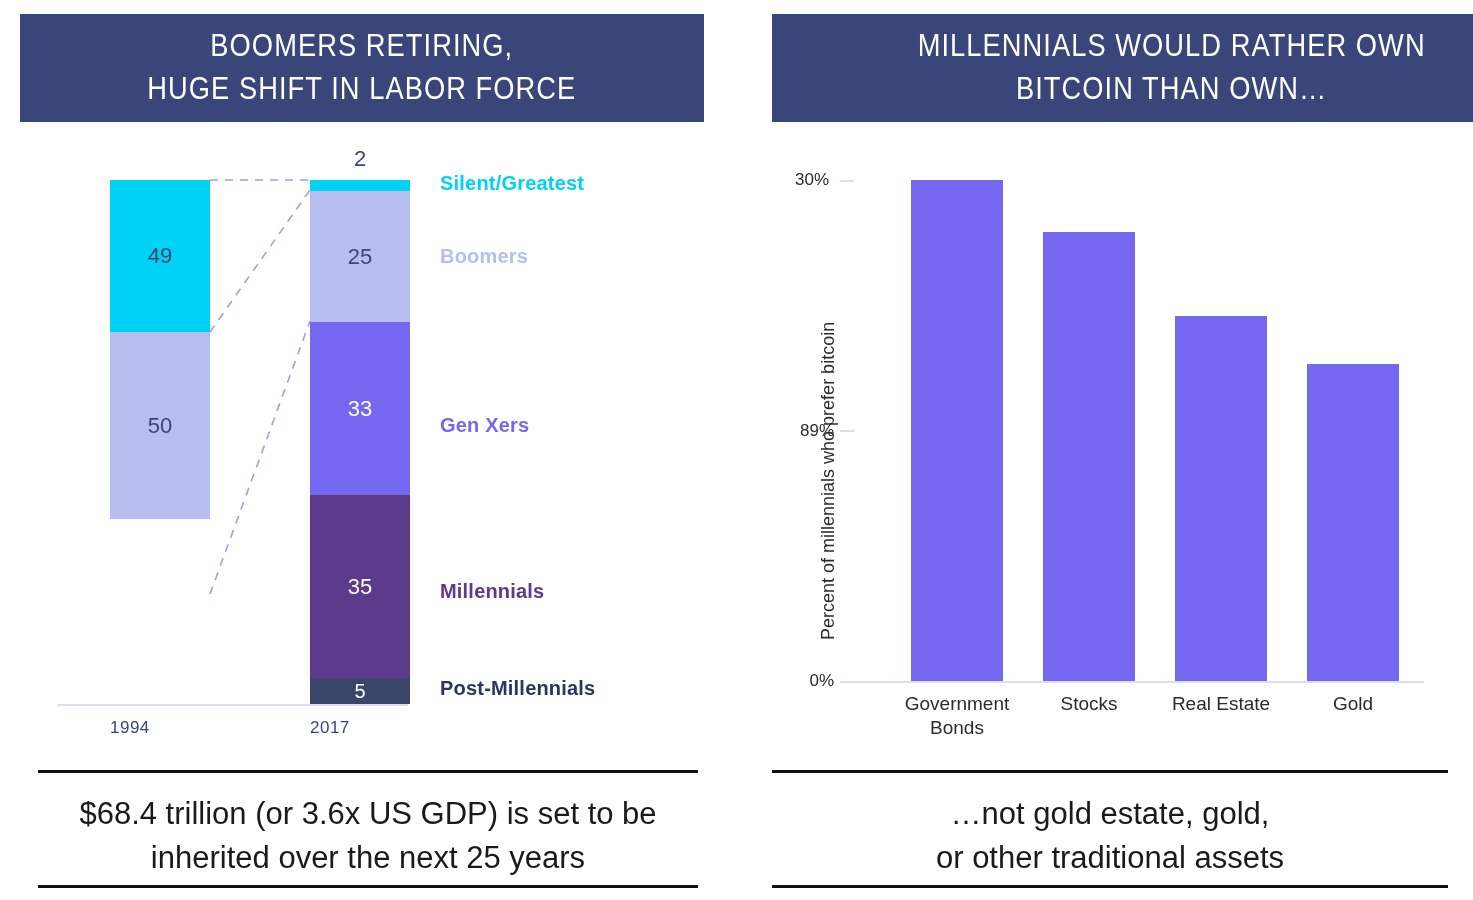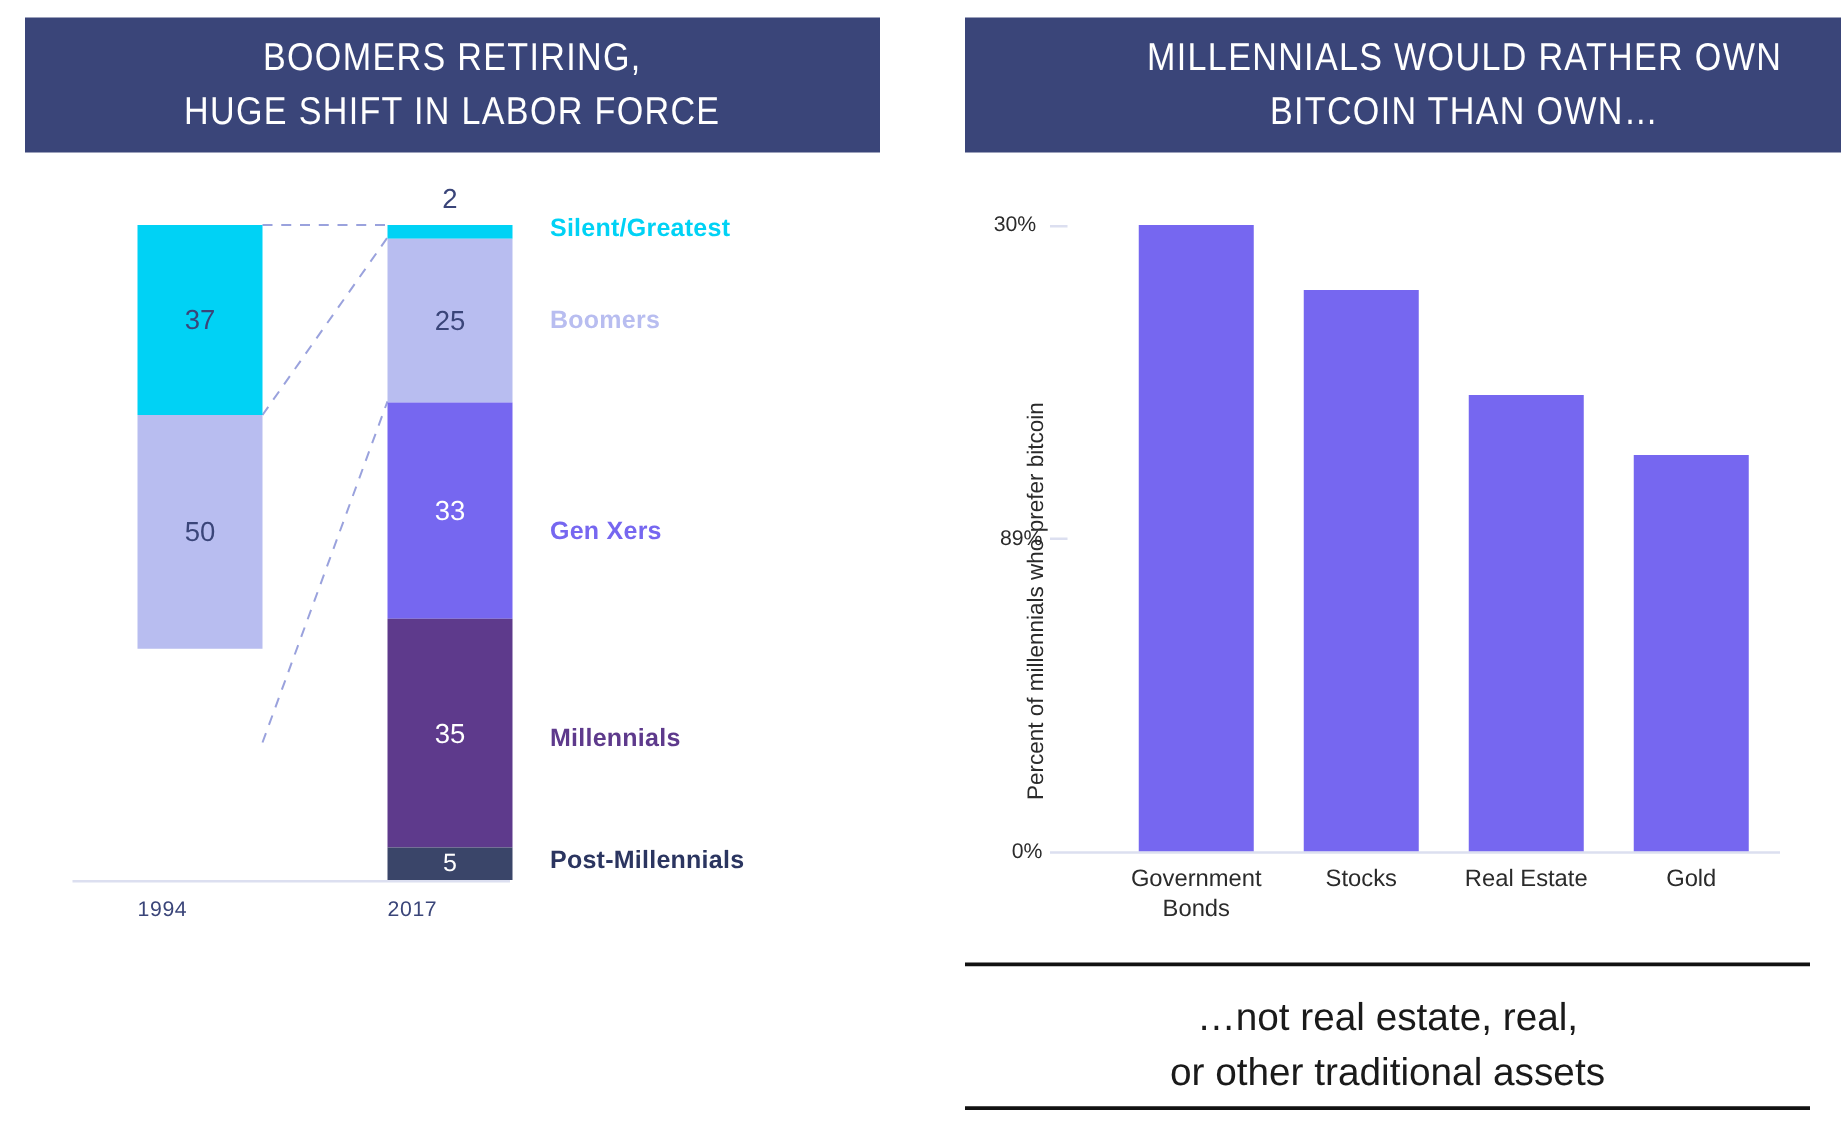--- a/index.html
+++ b/index.html
@@ -127,21 +127,21 @@
     <div id="stack-chart">
 
       <svg id="connector-svg" viewBox="0 0 736 620" preserveAspectRatio="none">
         <line x1="210" y1="40" x2="310" y2="40" stroke="#9aa2dd" stroke-width="1.6" stroke-dasharray="8 7"></line>
         <line x1="210" y1="192" x2="310" y2="50" stroke="#9aa2dd" stroke-width="1.6" stroke-dasharray="8 7"></line>
         <line x1="210" y1="454" x2="310" y2="181" stroke="#9aa2dd" stroke-width="1.6" stroke-dasharray="8 7"></line>
       </svg>
 
       <div class="stack-bar" id="bar-1994" style="left:110px; top:40px; height:524px;">
         <div class="seg" id="s94-silent" style="top:0px; height:152px; background:#00d2f5; color:#3a4579;">
-          <span class="seg-label">37</span>
+          <span class="seg-label">49</span>
         </div>
         <div class="seg" id="s94-boomers" style="top:152px; height:187px; background:#b8bdf0; color:#3a4579;">
           <span class="seg-label">50</span>
         </div>
       </div>
 
       <div class="stack-bar" id="bar-2017" style="left:310px; top:40px; height:524px;">
         <div class="seg" id="s17-silent" style="top:0px; height:11px; background:#00d2f5;"></div>
         <div class="seg" id="s17-boomers" style="top:11px; height:131px; background:#b8bdf0; color:#3a4579;">
           <span class="seg-label">25</span>
@@ -164,20 +164,26 @@
       <div class="year-label" style="left:110px; top:578px;">1994</div>
       <div class="year-label" style="left:310px; top:578px;">2017</div>
 
       <div class="legend-item" style="left:440px; top:32px;  color:#00d2f5;">Silent/Greatest</div>
       <div class="legend-item" style="left:440px; top:105px; color:#b8bdf0;">Boomers</div>
       <div class="legend-item" style="left:440px; top:274px; color:#7667f0;">Gen Xers</div>
       <div class="legend-item" style="left:440px; top:440px; color:#5e3a8c;">Millennials</div>
       <div class="legend-item" style="left:440px; top:537px; color:#2b3560;">Post-Millennials</div>
     </div>
 
+    <div class="caption-box" style="left:38px; top:770px; width:660px; height:118px;">
+      <div class="caption-rule" style="top:0;"></div>
+      <div class="caption-text" style="top:22px;">$68.4 trillion (or 3.6x US GDP) is set to be</div>
+      <div class="caption-text" style="top:66px;">inherited over the next 25 years</div>
+      <div class="caption-rule" style="top:115px;"></div>
+    </div>
   </div>
 
   <div class="panel" id="panel-right">
 
     <div class="header-bar" id="right-header" style="left:36px; top:14px; width:800px; height:108px;">
       <div class="htext">
         <div>MILLENNIALS WOULD RATHER OWN</div>
         <div>BITCOIN THAN OWN…</div>
       </div>
     </div>
@@ -204,18 +210,18 @@
         <div>Government</div>
         <div>Bonds</div>
       </div>
       <div class="xcat" style="left:273px; top:552px; width:160px;">Stocks</div>
       <div class="xcat" style="left:405px; top:552px; width:160px;">Real Estate</div>
       <div class="xcat" style="left:537px; top:552px; width:160px;">Gold</div>
     </div>
 
     <div class="caption-box" style="left:36px; top:770px; width:676px; height:118px;">
       <div class="caption-rule" style="top:0;"></div>
-      <div class="caption-text" style="top:22px;">…not real estate, real,</div>
+      <div class="caption-text" style="top:22px;">…not gold estate, gold,</div>
       <div class="caption-text" style="top:66px;">or other traditional assets</div>
       <div class="caption-rule" style="top:115px;"></div>
     </div>
   </div>
 </div>
 
 </body></html>

